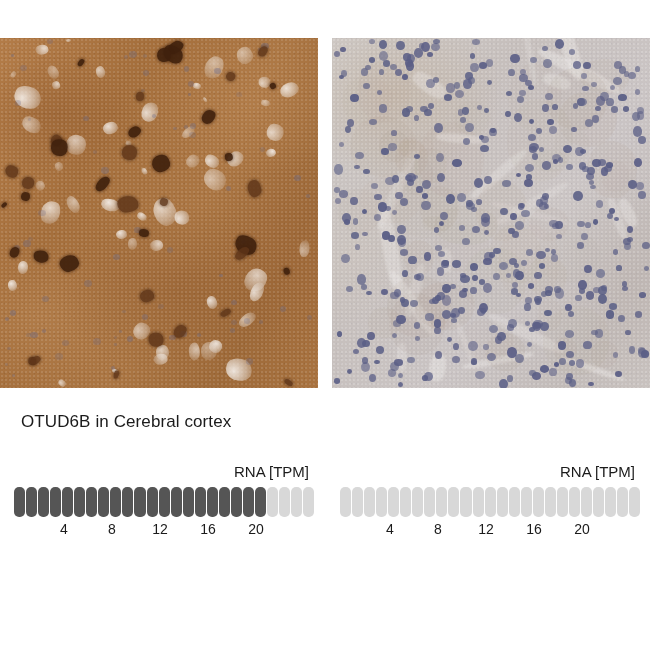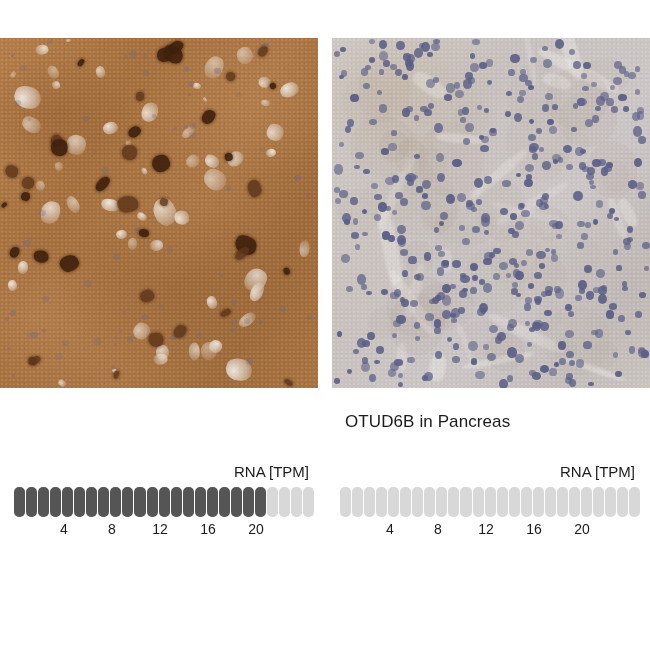--- a/index.html
+++ b/index.html
@@ -866,21 +866,21 @@
             <div class="nucleus" style="left: 175.178px; top: 337.425px; width: 6.1963px; height: 6.33761px; opacity: 0.7;"></div>
             <div class="nucleus" style="left: 240.936px; top: 23.2738px; width: 8.17455px; height: 7.81398px; opacity: 0.78;"></div>
             <div class="nucleus" style="left: 226.127px; top: 119.198px; width: 5.0646px; height: 5.3618px; opacity: 0.62;"></div>
             <div class="nucleus" style="left: 50.7948px; top: 22.0632px; width: 7.26215px; height: 6.89054px; opacity: 0.85;"></div>
           </div>
       </div>
     </div>
 
   </div>
 
-  <div class="caption right">OTUD6B in Pancreas</div>
+  <div class="caption left">OTUD6B in Cerebral cortex</div>
 
   <div class="gauge left">
     <div class="rna-label">RNA [TPM]</div>
     <div class="bars" id="barsLeft">
         <div class="bar on" style="background: rgb(85, 85, 85);"></div>
         <div class="bar on" style="background: rgb(85, 85, 85);"></div>
         <div class="bar on" style="background: rgb(85, 85, 85);"></div>
         <div class="bar on" style="background: rgb(85, 85, 85);"></div>
         <div class="bar on" style="background: rgb(85, 85, 85);"></div>
         <div class="bar on" style="background: rgb(85, 85, 85);"></div>

